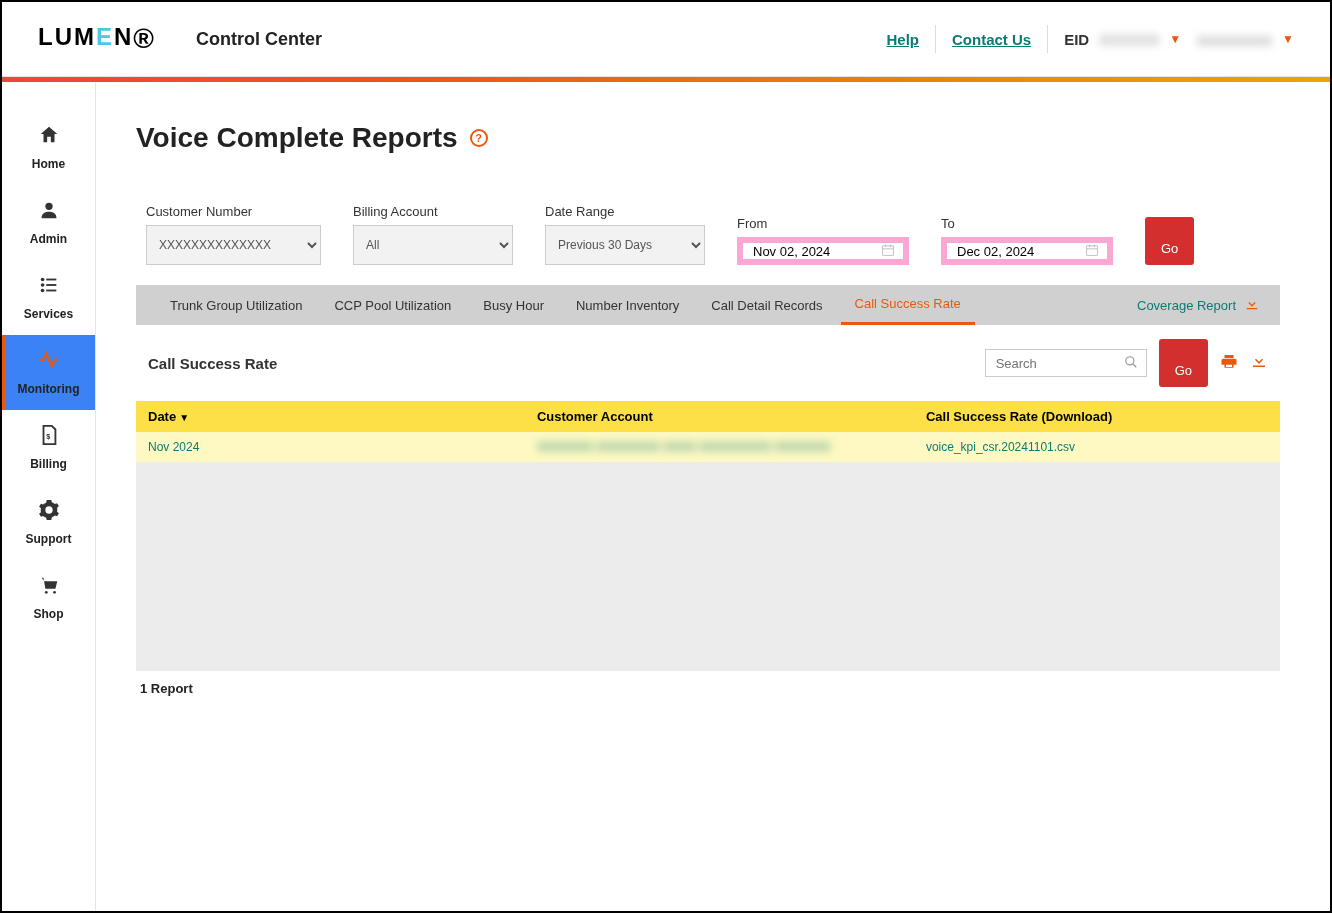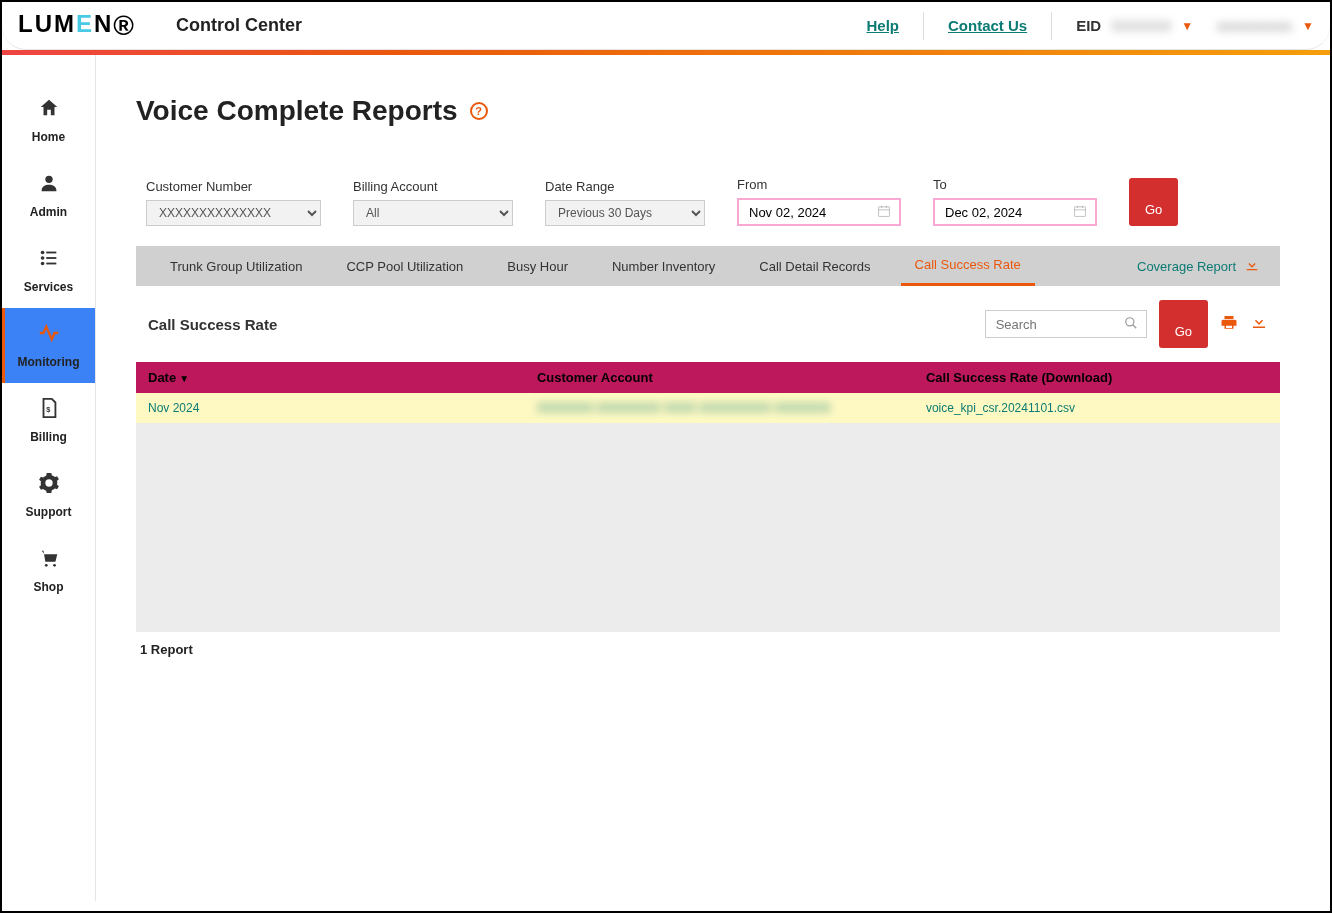--- a/index.html
+++ b/index.html
@@ -1,22 +1,22 @@
 <!DOCTYPE html>
 <html><head>
   <meta charset="utf-8">
   <style>
     * { box-sizing: border-box; margin: 0; padding: 0; }
     body { font-family: Arial, Helvetica, sans-serif; font-size: 13px; color: #333; background: #fff; border: 2px solid #000; width: 1332px; height: 913px; overflow: hidden; }
     
-    .topbar { display: flex; align-items: center; height: 48px; padding: 0 16px; border-bottom: 1px solid #e5e5e5; border-radius: 25px; }
+    .topbar { display: flex; align-items: center; height: 75px; padding: 0 36px; border-bottom: 1px solid #e5e5e5; }
     .logo { font-size: 24px; font-weight: 900; letter-spacing: 2px; color: #000; margin-right: 40px; }
     .logo .e-bar { color: #48cae4; display: inline-block; position: relative; }
     .appname { font-size: 18px; font-weight: 700; color: #222; }
-    .topbar-right { margin-left: auto; display: flex; align-items: center; gap: 24px; font-size: 15px; }
+    .topbar-right { margin-left: auto; display: flex; align-items: center; gap: 16px; font-size: 15px; }
     .top-link { color: #0b7b73; text-decoration: underline; font-weight: 600; cursor: pointer; }
     .divider-v { width: 1px; height: 28px; background: #ddd; }
     .eid-wrap { display: flex; align-items: center; gap: 10px; color: #333; font-weight: 700; cursor: pointer; }
     .blurred { filter: blur(4px); color: #888; font-weight: 400; }
     .chev { color: #ea580c; font-size: 12px; }
     
     .orange-bar { height: 5px; background: linear-gradient(to right, #ef4444 0%, #ea580c 30%, #f59e0b 100%); }
     
     .layout { display: flex; height: calc(100% - 63px); }
     
@@ -29,44 +29,44 @@
     
     .main { flex: 1; padding: 40px 50px 20px 40px; overflow: auto; }
     
     .page-title-row { display: flex; align-items: center; gap: 12px; margin-bottom: 50px; }
     .page-title { font-size: 28px; font-weight: 800; color: #222; }
     .help-icon { width: 18px; height: 18px; border: 2px solid #ea580c; border-radius: 50%; color: #ea580c; display: inline-flex; align-items: center; justify-content: center; font-size: 11px; font-weight: 700; cursor: pointer; }
     
     .filters { display: flex; gap: 32px; align-items: flex-end; margin-bottom: 20px; padding-left: 10px; }
     .filter { display: flex; flex-direction: column; gap: 6px; }
     .filter-label { font-size: 13px; color: #333; font-weight: 400; }
-    .sel { height: 26px; border: 1px solid #ccc; background: #f2f2f2; padding: 0 8px; font-size: 12px; color: #555; }
-    .date-input-wrap { display: flex; align-items: center; height: 28px; border: 2px solid #f9a8d4; background: #fff; }
+    .sel { height: 40px; border: 1px solid #ccc; background: #f2f2f2; padding: 0 8px; font-size: 12px; color: #555; }
+    .date-input-wrap { display: flex; align-items: center; height: 28px; border: 6px solid #f9a8d4; background: #fff; }
     .date-input { border: none; padding: 0 10px; font-size: 13px; height: 100%; width: 130px; outline: none; }
     .cal-icon { padding: 0 8px; color: #999; cursor: pointer; }
     .go-btn { background: #d32f2f; color: #fff; border: none; padding: 24px 16px; border-radius: 3px; font-size: 13px; font-weight: 500; cursor: pointer; height: 16px; }
     
     .tabbar-wrap { background: #d0d0d0; padding: 0 20px; display: flex; align-items: center; height: 40px; position: relative; }
-    .tabbar { display: flex; gap: 16px; }
+    .tabbar { display: flex; gap: 4px; }
     .tab { padding: 0 14px; font-size: 13px; color: #333; cursor: pointer; height: 40px; display: flex; align-items: center; }
     .tab.active { color: #ea580c; border-bottom: 3px solid #ea580c; }
     .coverage { margin-left: auto; color: #0b7b73; font-size: 13px; cursor: pointer; display: flex; align-items: center; gap: 8px; }
     .dl-icon { color: #ea580c; cursor: pointer; font-size: 15px; }
     
     .section-bar { display: flex; align-items: center; padding: 14px 12px; }
     .section-title { font-size: 15px; font-weight: 700; color: #333; }
     .section-right { margin-left: auto; display: flex; align-items: center; gap: 12px; }
     .search-wrap { display: flex; align-items: center; border: 1px solid #ccc; height: 28px; background: #fff; }
     .search-input { border: none; padding: 0 10px; font-size: 13px; height: 100%; width: 130px; outline: none; }
     .search-icon { padding: 0 8px; color: #999; cursor: pointer; }
     .action-icon { color: #ea580c; font-size: 17px; cursor: pointer; }
     
     .table-wrap { min-height: 270px; background: #ececec; }
     table { width: 100%; border-collapse: collapse; }
-    thead th { background: #be185d; color: #000; text-align: left; padding: 8px 12px; font-size: 13px; font-weight: 700; }
+    thead th { background: #fde047; color: #000; text-align: left; padding: 8px 12px; font-size: 13px; font-weight: 700; }
     tbody tr { background: #fef9c3; }
     tbody td { padding: 8px 12px; font-size: 12px; color: #0b7b73; }
     .sort-arrow { font-size: 10px; margin-left: 3px; }
     .blurred-cell { filter: blur(4px); color: #0b7b73; }
     
     .footer-count { padding: 10px 4px; font-size: 13px; font-weight: 700; color: #222; }
   </style>
 </head>
 <body>
 

